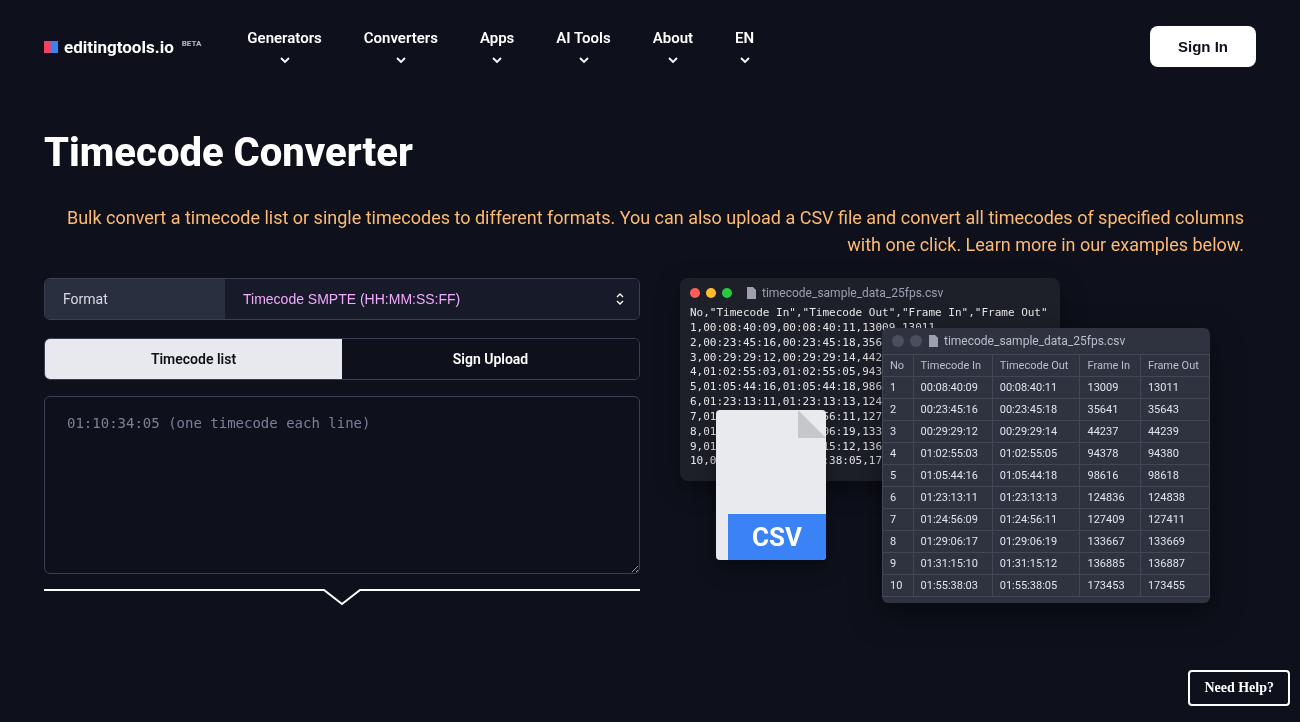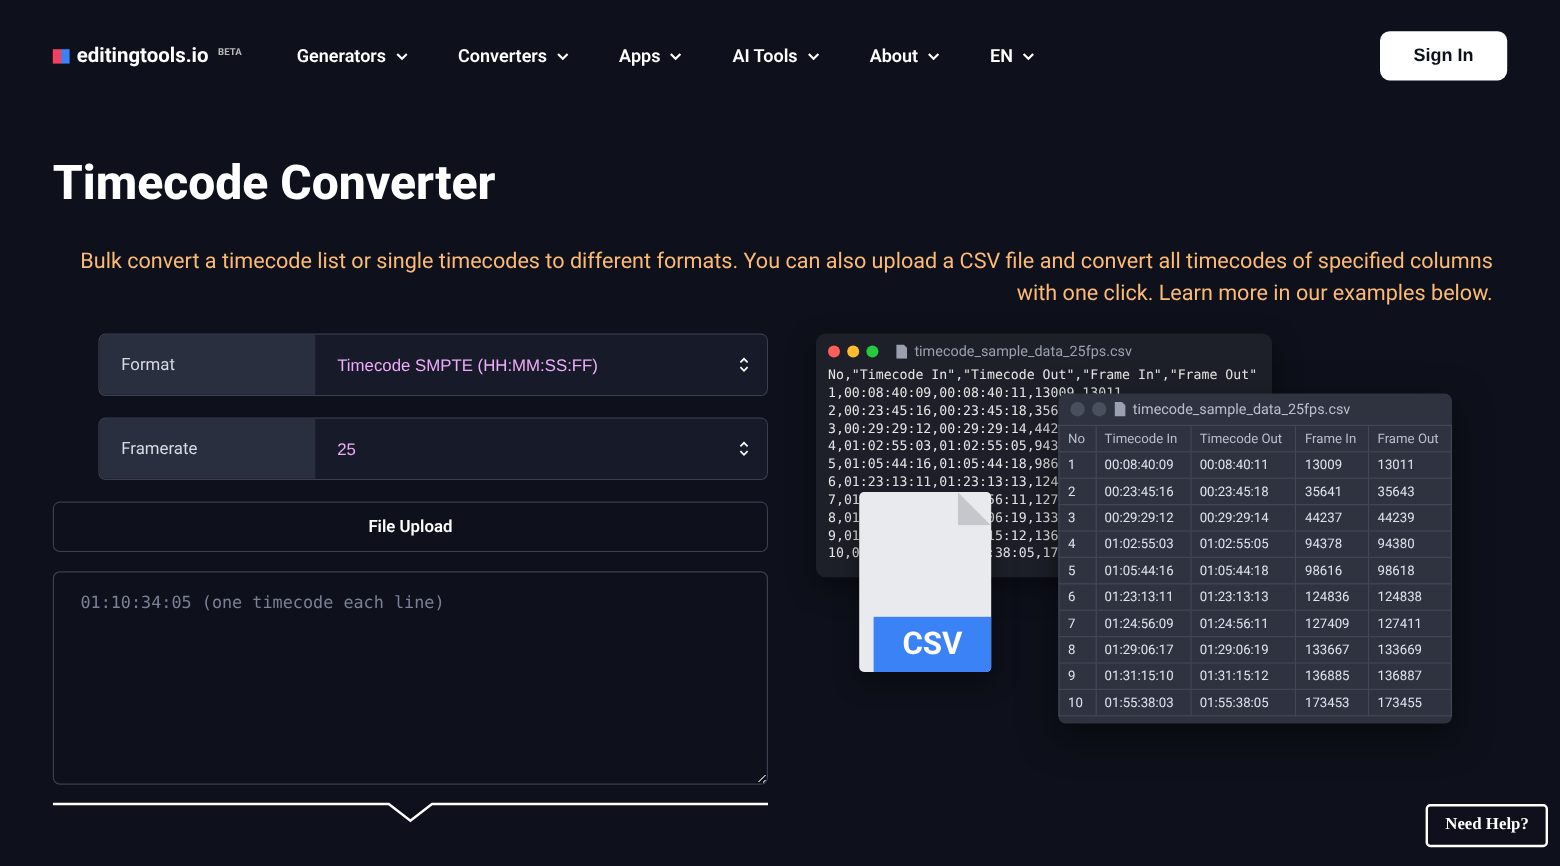--- a/index.html
+++ b/index.html
@@ -43,20 +43,21 @@
   gap: 42px;
   margin-left: 16px;
 }
 .nav-item {
   display: flex;
   align-items: center;
   gap: 8px;
   font-weight: 600;
   font-size: 15px;
   cursor: pointer;
+  flex-direction: column;
 }
 .chev {
   width: 10px;
   height: 10px;
 }
 .spacer { flex: 1; }
 .signin {
   background: #fff;
   color: #0e111b;
   font-weight: 700;
@@ -88,23 +89,22 @@
   gap: 40px;
 }
 .left {
   width: 596px;
 }
 .field-row {
   display: flex;
   border: 1px solid #3a3f52;
   border-radius: 6px;
   margin-bottom: 18px;
-  height: 52px;
+  height: 42px;
   overflow: hidden;
-  margin-left: 38px;
 }
 .field-label {
   width: 180px;
   background: #2a2f40;
   display: flex;
   align-items: center;
   padding: 0 18px;
   font-size: 14px;
   color: #d8dbe4;
 }
@@ -345,34 +345,24 @@
         <div class="select-wrapper">
           <select class="field-select">
             <option>Timecode SMPTE (HH:MM:SS:FF)</option>
           </select>
           <svg class="updown" width="10" height="14" viewBox="0 0 10 14">
               <path d="M2 5l3-3 3 3M2 9l3 3 3-3" stroke="#fff" stroke-width="1.4" fill="none"></path>
             </svg>
         </div>
       </div>
 
-      <div class="field-row">
-        <div class="field-label">Framerate</div>
-        <div class="select-wrapper">
-          <select class="field-select">
-            <option>25</option>
-          </select>
-          <svg class="updown" width="10" height="14" viewBox="0 0 10 14">
-              <path d="M2 5l3-3 3 3M2 9l3 3 3-3" stroke="#fff" stroke-width="1.4" fill="none"></path>
-            </svg>
-        </div>
-      </div>
 
       <div class="tabs">
-        <div class="tab inactive">File Upload</div>
+        <div class="tab active">Timecode list</div>
+        <div class="tab inactive">Sign Upload</div>
       </div>
 
       <textarea class="textarea" placeholder="01:10:34:05 (one timecode each line)" style=""></textarea>
 
       <svg class="wave" width="596" height="22" viewBox="0 0 596 22">
           <path d="M0 4 L280 4 L298 18 L316 4 L596 4" stroke="#fff" stroke-width="2" fill="none"></path>
         </svg>
     </div>
 
     <div class="right">

